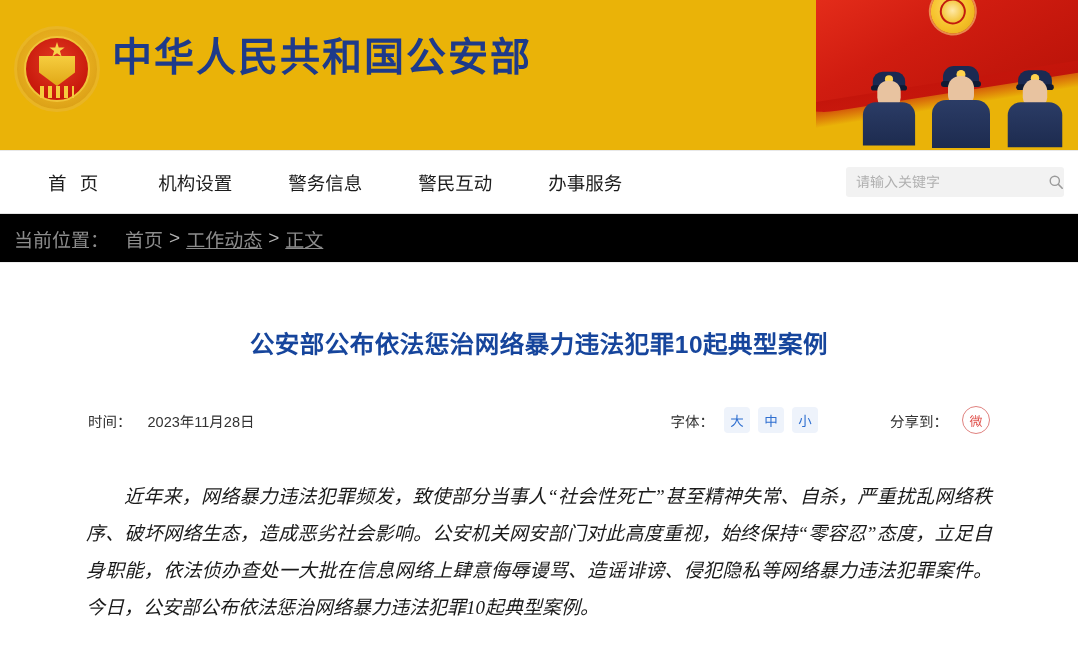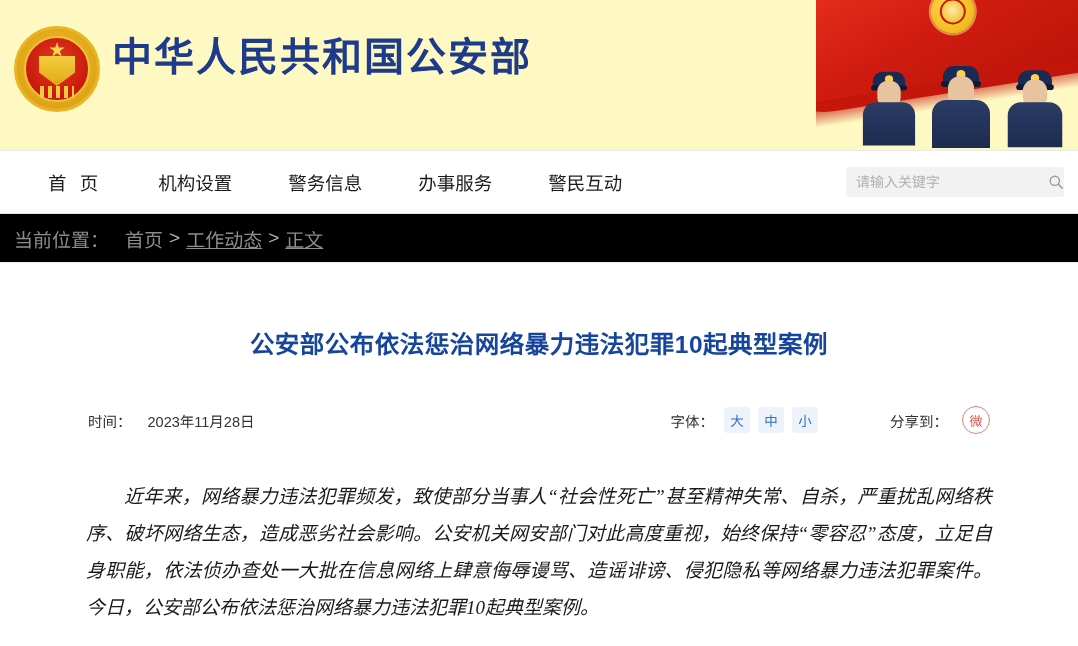--- a/index.html
+++ b/index.html
@@ -12,21 +12,21 @@
     overflow: hidden;
     background: #ffffff;
     font-family: "Liberation Sans", "DejaVu Sans", sans-serif;
     color: #333;
   }
 
   
   .header {
     position: relative;
     height: 150px;
-    background: #fef9c3;
+    background: #eab308;
     overflow: hidden;
   }
   .header-flag {
     position: absolute;
     right: 0;
     top: 0;
     width: 262px;
     height: 150px;
     overflow: hidden;
   }
@@ -414,22 +414,22 @@
       </div>
     </div>
   </div>
 </div>
 
 <div class="nav">
   <div class="nav-items">
     <div class="nav-item">首 页</div>
     <div class="nav-item">机构设置</div>
     <div class="nav-item">警务信息</div>
+    <div class="nav-item">警民互动</div>
     <div class="nav-item">办事服务</div>
-    <div class="nav-item">警民互动</div>
   </div>
 
   <div class="search-box">
     <input class="search-input" type="text" placeholder="请输入关键字" style="">
     <div class="search-btn">
       <svg width="16" height="16" viewBox="0 0 16 16" aria-hidden="true">
         <circle cx="6.8" cy="6.8" r="4.6" fill="none" stroke="#9a9a9a" stroke-width="1.4"></circle>
         <line x1="10.3" y1="10.3" x2="14.2" y2="14.2" stroke="#9a9a9a" stroke-width="1.6" stroke-linecap="round"></line>
       </svg>
     </div>

